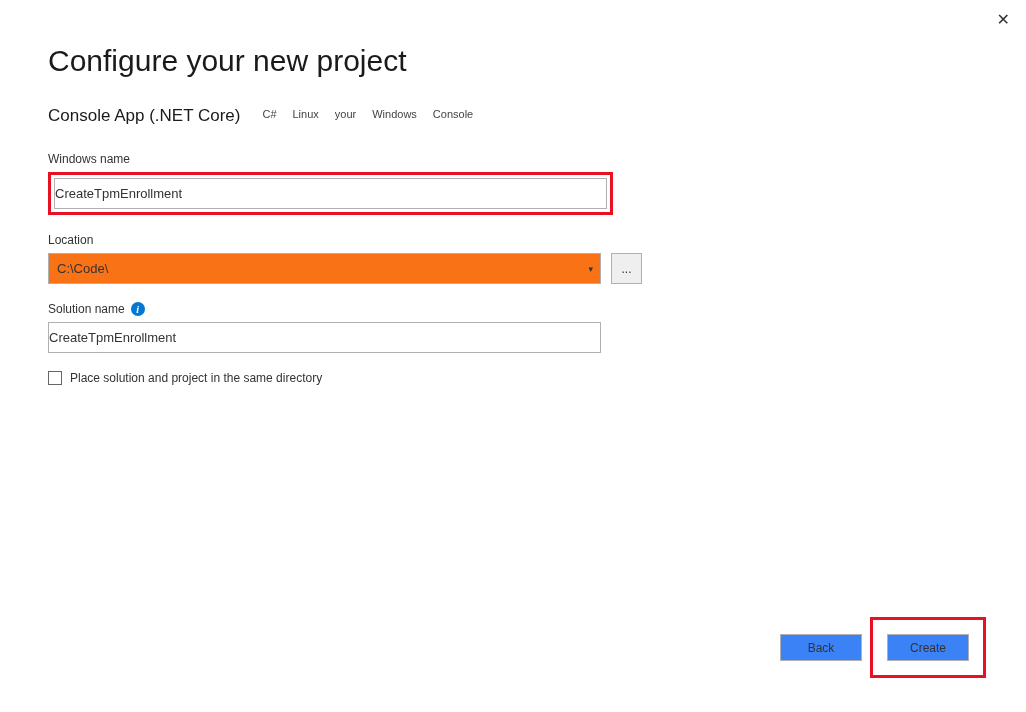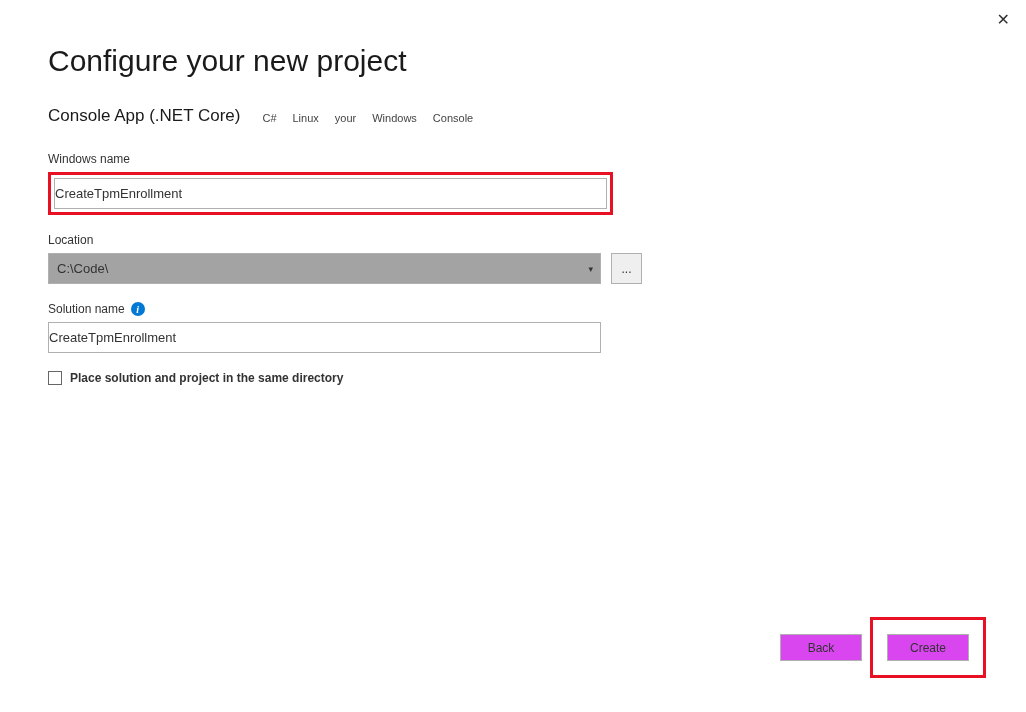--- a/index.html
+++ b/index.html
@@ -25,21 +25,21 @@
       padding: 44px 48px 0 48px;
     }
     .page-title {
       font-size: 30px;
       font-weight: 400;
       color: #1a1a1a;
       margin-bottom: 28px;
     }
     .template-row {
       display: flex;
-      align-items: flex-end;
+      align-items: flex-start;
       gap: 16px;
       margin-bottom: 26px;
     }
     .template-name {
       font-size: 17px;
       font-weight: 400;
       color: #1a1a1a;
     }
     .tags {
       display: flex;
@@ -100,21 +100,21 @@
       position: relative;
       width: 553px;
     }
     .combo-input {
       width: 100%;
       height: 31px;
       border: 1px solid #b0b0b0;
       padding: 0 24px 0 8px;
       font-size: 13px;
       font-family: inherit;
-      background: #a3a3a3;
+      background: #f97316;
       color: #333;
     }
     .combo-arrow {
       position: absolute;
       right: 8px;
       top: 50%;
       transform: translateY(-50%);
       font-size: 9px;
       color: #333;
       pointer-events: none;
@@ -129,21 +129,20 @@
       cursor: pointer;
       display: flex;
       align-items: center;
       justify-content: center;
     }
     .checkbox-row {
       display: flex;
       align-items: center;
       gap: 8px;
       margin-top: 16px;
-      font-weight: bold;
     }
     .checkbox {
       width: 14px;
       height: 14px;
       border: 1px solid #666;
       background: #fff;
       cursor: pointer;
     }
     .checkbox-label {
       font-size: 12px;
@@ -154,21 +153,21 @@
       bottom: 34px;
       right: 40px;
       display: flex;
       gap: 8px;
       align-items: center;
     }
     .btn {
       width: 82px;
       height: 27px;
       border: 1px solid #b0b0b0;
-      background: #d946ef;
+      background: #3b82f6;
       font-size: 12px;
       color: #333;
       cursor: pointer;
       font-family: inherit;
     }
     .highlight-red-btn {
       border: 3px solid #e81123;
       padding: 14px;
       display: inline-block;
     }

